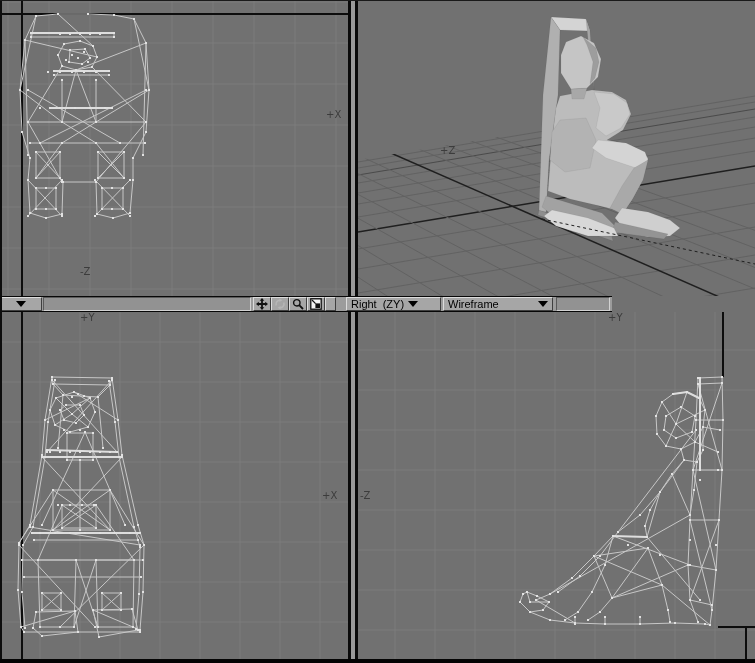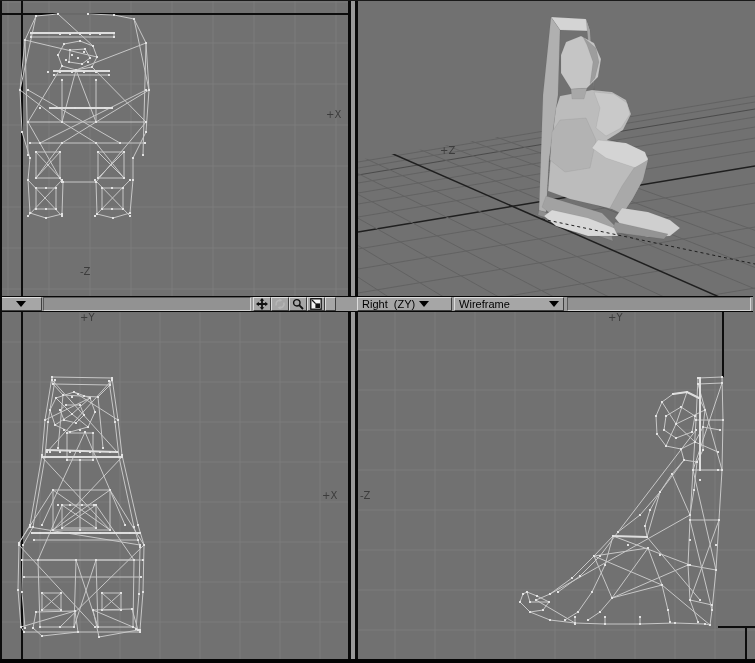--- a/index.html
+++ b/index.html
@@ -4,21 +4,21 @@
 <style>
   html,body{margin:0;padding:0;background:#000;}
   #screen{position:relative;width:755px;height:663px;background:#717171;overflow:hidden;
           font-family:"Liberation Sans",sans-serif;}
   .vp{position:absolute;}
   .vp svg{display:block;}
   
   #vdivider{position:absolute;top:0;width:10px;height:659px;background:#9a9a9a;
             border-left:3px solid #0a0a0a;border-right:3px solid #0a0a0a;box-sizing:border-box;}
   
-  #toolbar{position:absolute;left:0;top:296px;width:753px;height:16px;background:#9c9c9c;
+  #toolbar{position:absolute;left:0;top:296px;width:612px;height:16px;background:#9c9c9c;
            border-top:1px solid #070707;border-bottom:1px solid #070707;box-sizing:border-box;display:flex;}
   .tseg{display:flex;align-items:center;height:14px;}
   .tseg.left{width:348px;}
   .tseg.right{width:397px;margin-left:10px;}
   .btn3d{background:#a6a6a6;border-top:1px solid #dcdcdc;border-left:1px solid #dcdcdc;
          border-bottom:1px solid #3f3f3f;border-right:1px solid #3f3f3f;box-sizing:border-box;
          height:14px;display:flex;align-items:center;padding:0 4px;cursor:default;
          font-family:"Liberation Sans",sans-serif;font-size:11px;color:#000;}
   .recessed{background:#929292;border-top:1px solid #5a5a5a;border-left:1px solid #5a5a5a;
             border-bottom:1px solid #d2d2d2;border-right:1px solid #d2d2d2;box-sizing:border-box;height:14px;}

